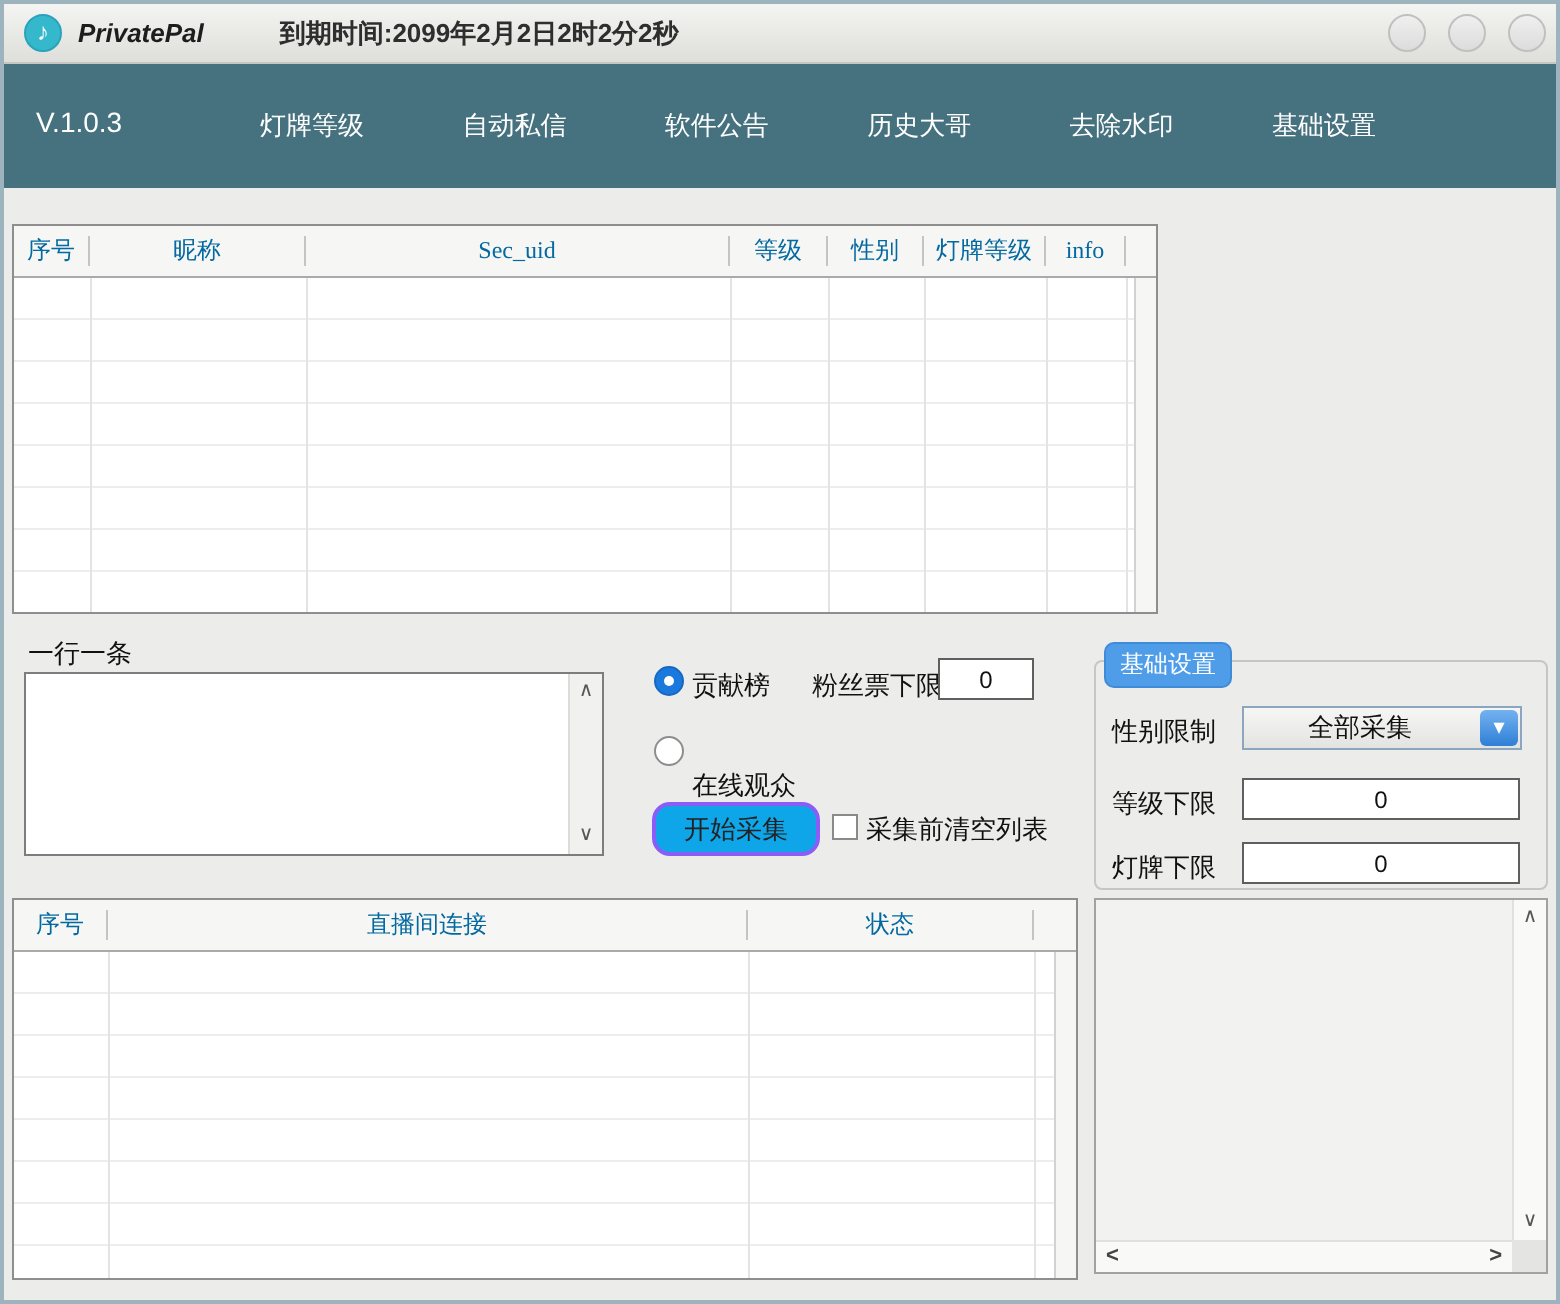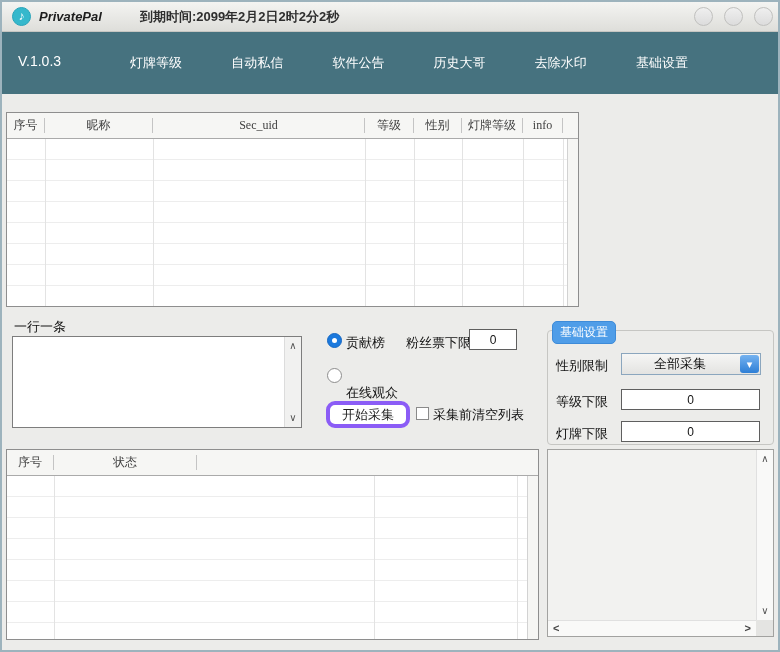--- a/index.html
+++ b/index.html
@@ -43,21 +43,21 @@
   .nav-item { color:#fff; font-size:13px; cursor:pointer; white-space:nowrap; }
 
   
   .main { position:absolute; left:0; top:92px; right:0; bottom:0; }
 
   
   .dtable { position:absolute; background:#fff; border:1px solid #8e8e8e; }
   .thead {
     display:flex; align-items:center; height:26px;
     background:#f6f6f4; border-bottom:1px solid #aaa;
-    font-family:"Liberation Serif","DejaVu Serif",serif; font-size:12px; color:#404040;
+    font-family:"Liberation Serif","DejaVu Serif",serif; font-size:12px; color:#0369a1;
   }
   .th { text-align:center; height:15px; line-height:15px; border-right:1px solid #c4c4c4; }
   .th.filler { flex:1; border-right:none; }
   .tbody {
     position:absolute; left:0; top:26px; right:0; bottom:0;
     background-image:repeating-linear-gradient(to bottom,#ffffff 0 20px,#ededed 20px 21px);
   }
   .vline { position:absolute; top:0; bottom:0; width:1px; background:#e3e3e3; }
   .scroll-strip {
     position:absolute; top:0; bottom:0; right:0; width:11px;
@@ -114,21 +114,21 @@
   .radio.unselected { background:#fff; border:1px solid #8d8d8d; }
   .ctl-label { position:absolute; font-size:13px; color:#111; white-space:nowrap; }
   .num-input {
     position:absolute; text-align:center; font-size:12px; color:#111;
     border:1px solid #5f5f5f; background:#fff; outline:none;
     font-family:"Liberation Sans","DejaVu Sans",sans-serif;
   }
   #fan-ticket-input { left:467px; top:235px; width:48px; height:21px; }
   .start-btn {
     position:absolute; left:324px; top:307px; width:84px; height:27px;
-    background:#ffffff; border:4px solid #8b5cf6; border-radius:9px;
+    background:#0ea5e9; border:2px solid #8b5cf6; border-radius:9px;
     font-size:13px; color:#222; cursor:pointer;
     font-family:"Liberation Sans","DejaVu Sans",sans-serif;
   }
   .checkbox {
     position:absolute; left:414px; top:313px; width:13px; height:13px;
     background:#fff; border:1px solid #8a8a8a; cursor:pointer;
   }
 
   
   .settings-panel {
@@ -262,20 +262,21 @@
       <span class="set-label" style="left:8px; top:62px">等级下限</span>
       <input class="num-input set-input" style="top: 58px;" value="0">
 
       <span class="set-label" style="left:8px; top:94px">灯牌下限</span>
       <input class="num-input set-input" style="top: 90px;" value="0">
     </div>
 
     <div id="room-table" class="dtable">
       <div class="thead">
         <div class="th rc0">序号</div>
+        <div class="th rc1">直播间连接</div>
         <div class="th rc2">状态</div>
         <div class="th filler"></div>
       </div>
       <div class="tbody">
         <div class="vline" style="left:47px"></div>
         <div class="vline" style="left:367px"></div>
         <div class="vline" style="left:510px"></div>
         <div class="scroll-strip"></div>
       </div>
     </div>

